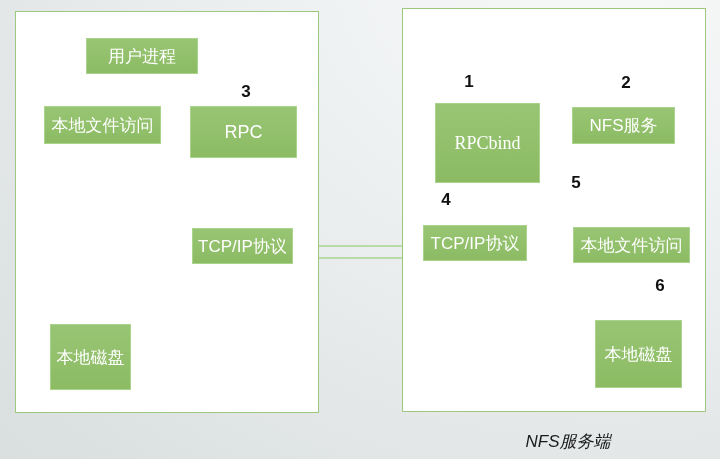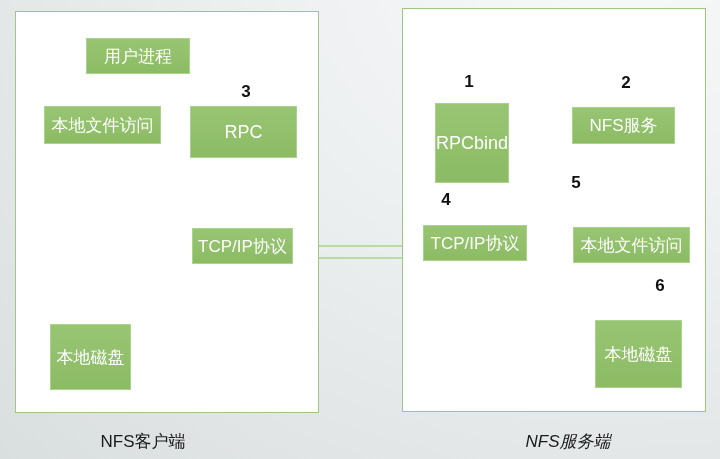--- a/index.html
+++ b/index.html
@@ -72,35 +72,34 @@
       <line x1="465" y1="218" x2="465" y2="193" stroke="#a9d48c" stroke-width="1.3" marker-end="url(#arrowhead)"></line>
       <line x1="480" y1="186" x2="480" y2="216" stroke="#a9d48c" stroke-width="1.3" marker-end="url(#arrowhead)"></line>
       <line x1="628" y1="145" x2="628" y2="216" stroke="#a9d48c" stroke-width="1.3" marker-end="url(#arrowhead)"></line>
       <line x1="636" y1="265" x2="636" y2="306" stroke="#a9d48c" stroke-width="1.3" marker-end="url(#arrowhead)"></line>
     </svg>
 
   <div class="container-box" style="left:15px;top:11px;width:302px;height:400px;"></div>
 
   <div class="container-box" style="left:402px;top:8px;width:302px;height:402px;"></div>
 
-  <div class="node" style="left:86px;top:38px;width:104px;height:36px;">用户进程</div>
+  <div class="node" style="left:86px;top:38px;width:112px;height:36px;">用户进程</div>
   <div class="node" style="left:44px;top:106px;width:117px;height:38px;">本地文件访问</div>
   <div class="node big" style="left:190px;top:106px;width:107px;height:52px;">RPC</div>
   <div class="node" style="left:192px;top:228px;width:101px;height:36px;">TCP/IP协议</div>
   <div class="node" style="left:50px;top:324px;width:81px;height:66px;">本地磁盘</div>
 
-  <div class="node big" style="left:435px;top:103px;width:74px;height:80px;">RPCbind</div>
+  <div class="node big" style="left:435px;top:103px;width:105px;height:80px;font-family:Liberation Serif, serif;">RPCbind</div>
   <div class="node" style="left:572px;top:107px;width:103px;height:37px;">NFS服务</div>
   <div class="node" style="left:423px;top:225px;width:104px;height:36px;">TCP/IP协议</div>
   <div class="node" style="left:573px;top:227px;width:117px;height:36px;">本地文件访问</div>
   <div class="node" style="left:595px;top:320px;width:87px;height:68px;">本地磁盘</div>
 
   <span class="step-num" style="left:469px;top:82px;">1</span>
   <span class="step-num" style="left:626px;top:83px;">2</span>
   <span class="step-num" style="left:246px;top:92px;">3</span>
   <span class="step-num" style="left:446px;top:200px;">4</span>
   <span class="step-num" style="left:576px;top:183px;">5</span>
   <span class="step-num" style="left:660px;top:286px;">6</span>
 
-  <div class="caption" style="left:143px;top:441px;">NFS客户端</div>
   <div class="caption" style="left:568px;top:441px;font-style:italic;">NFS服务端</div>
 
 </div>
 
 </body></html>

